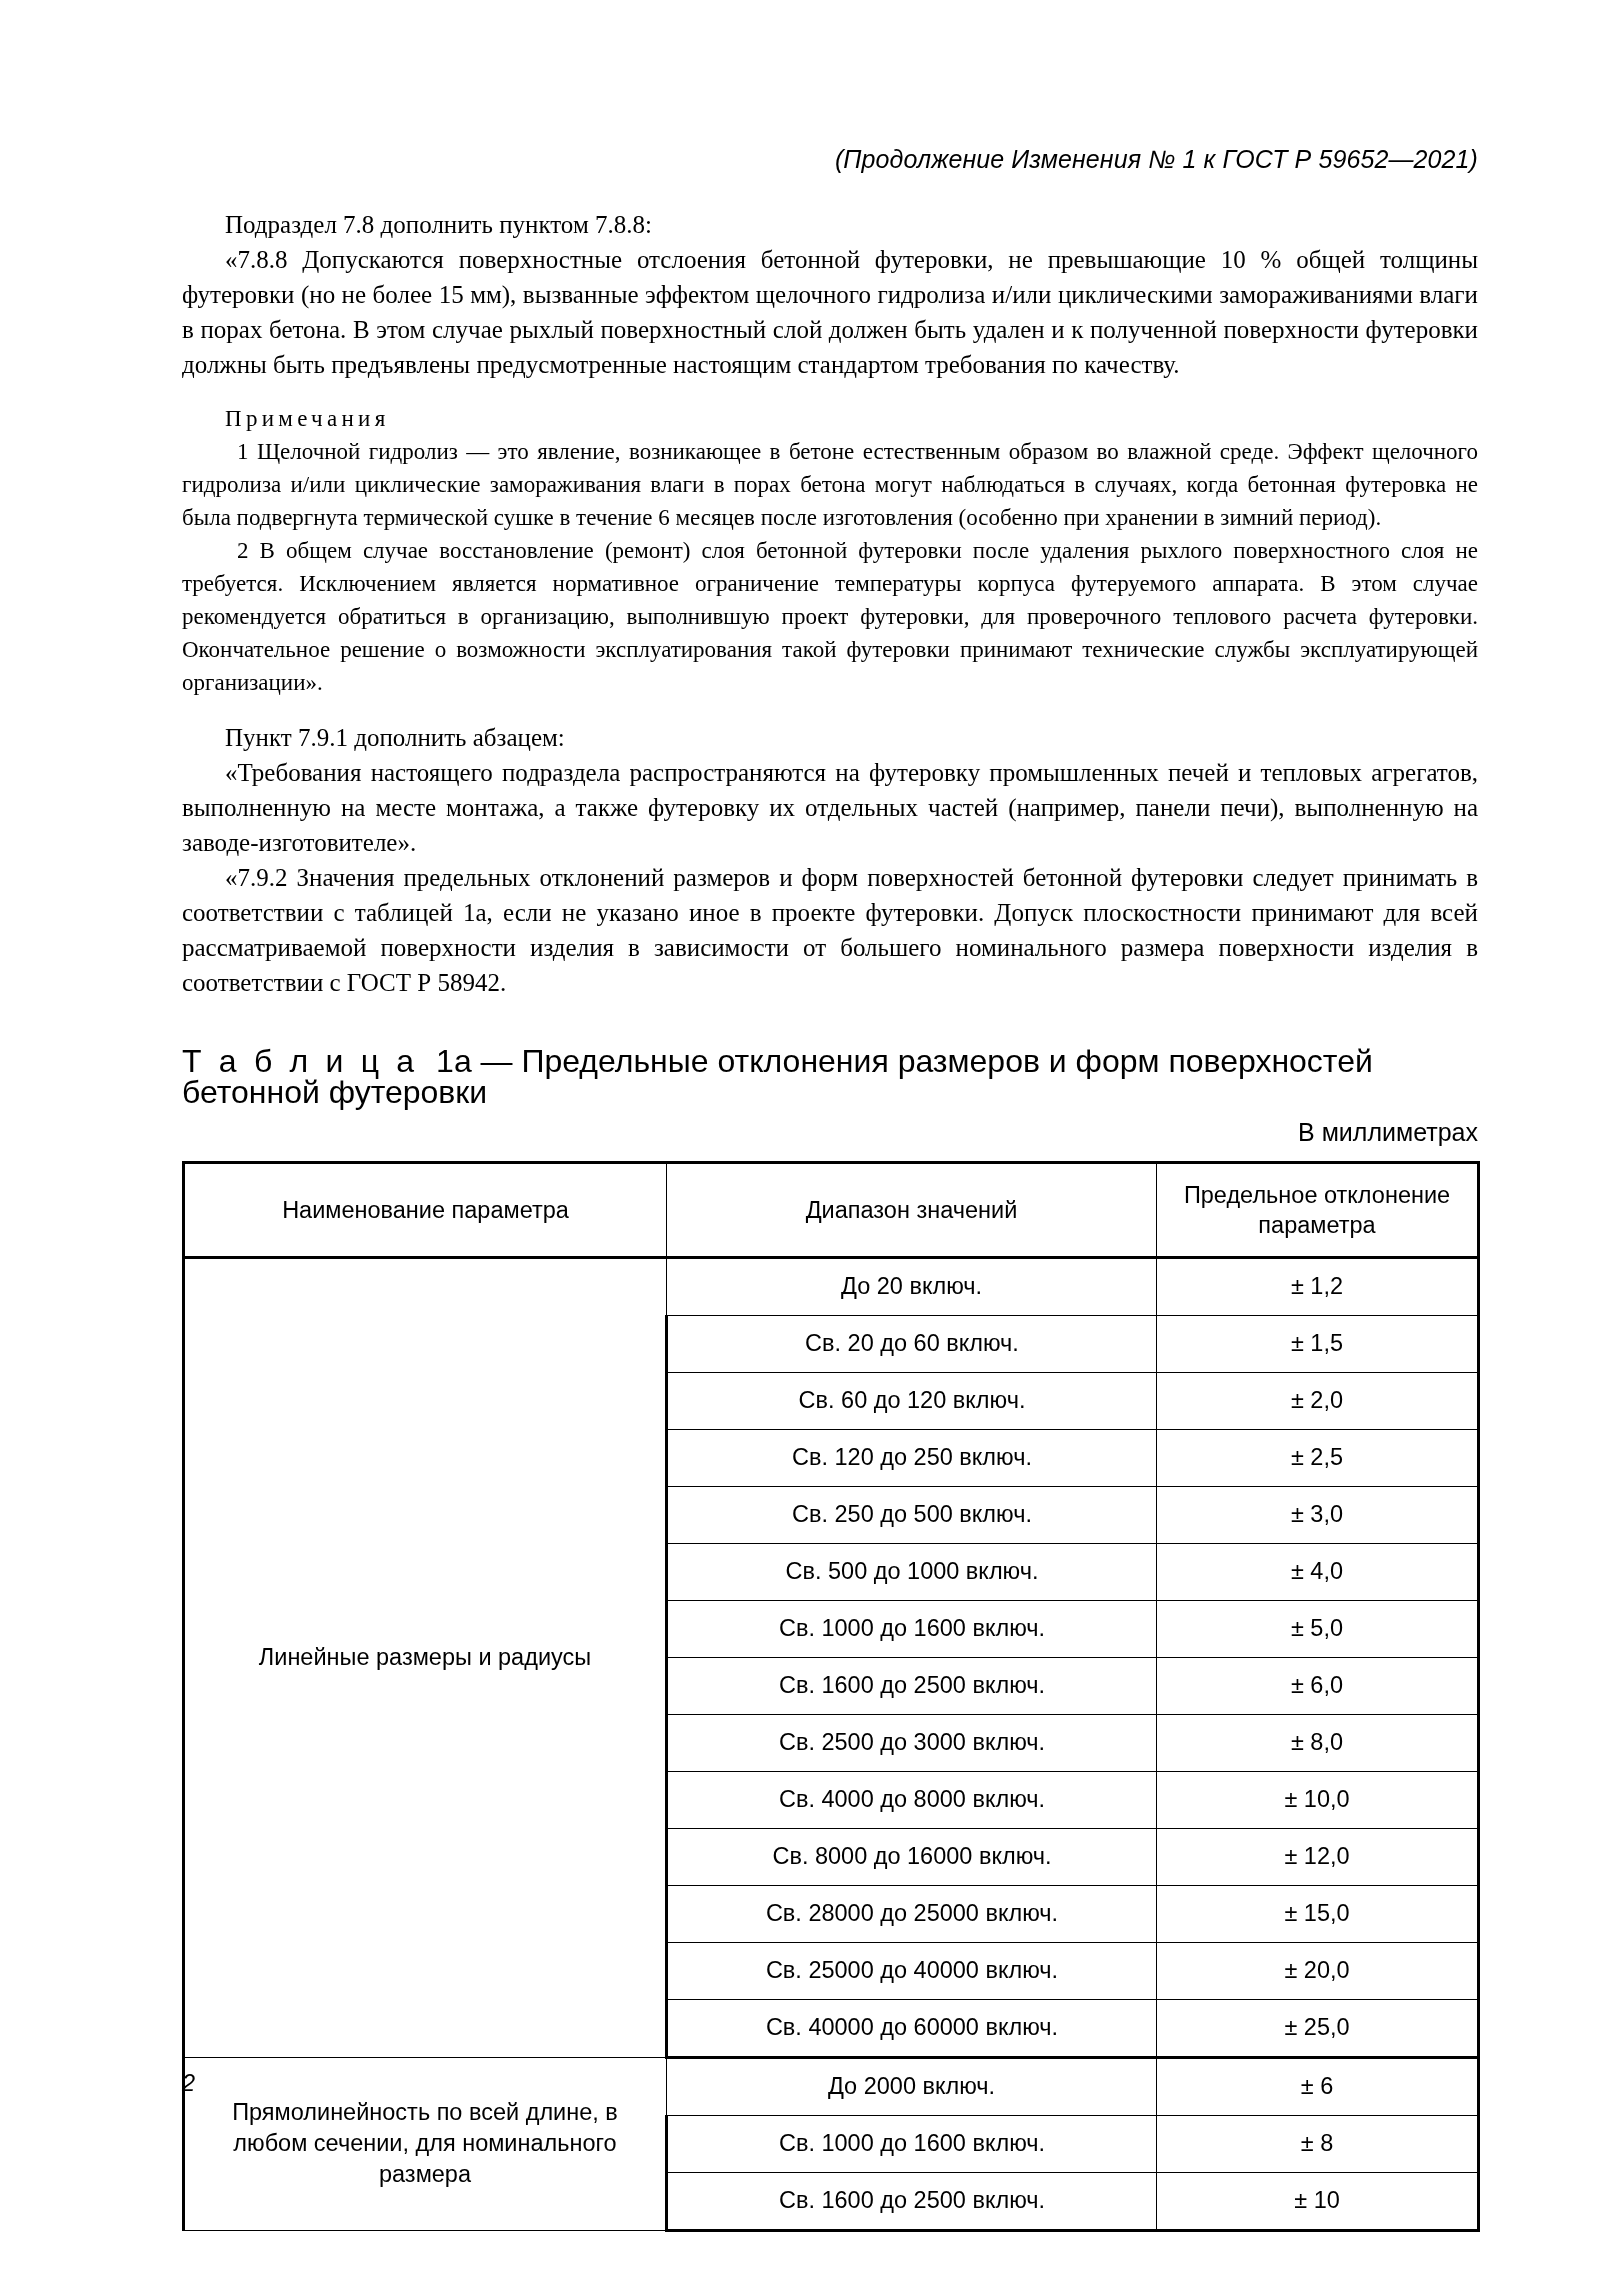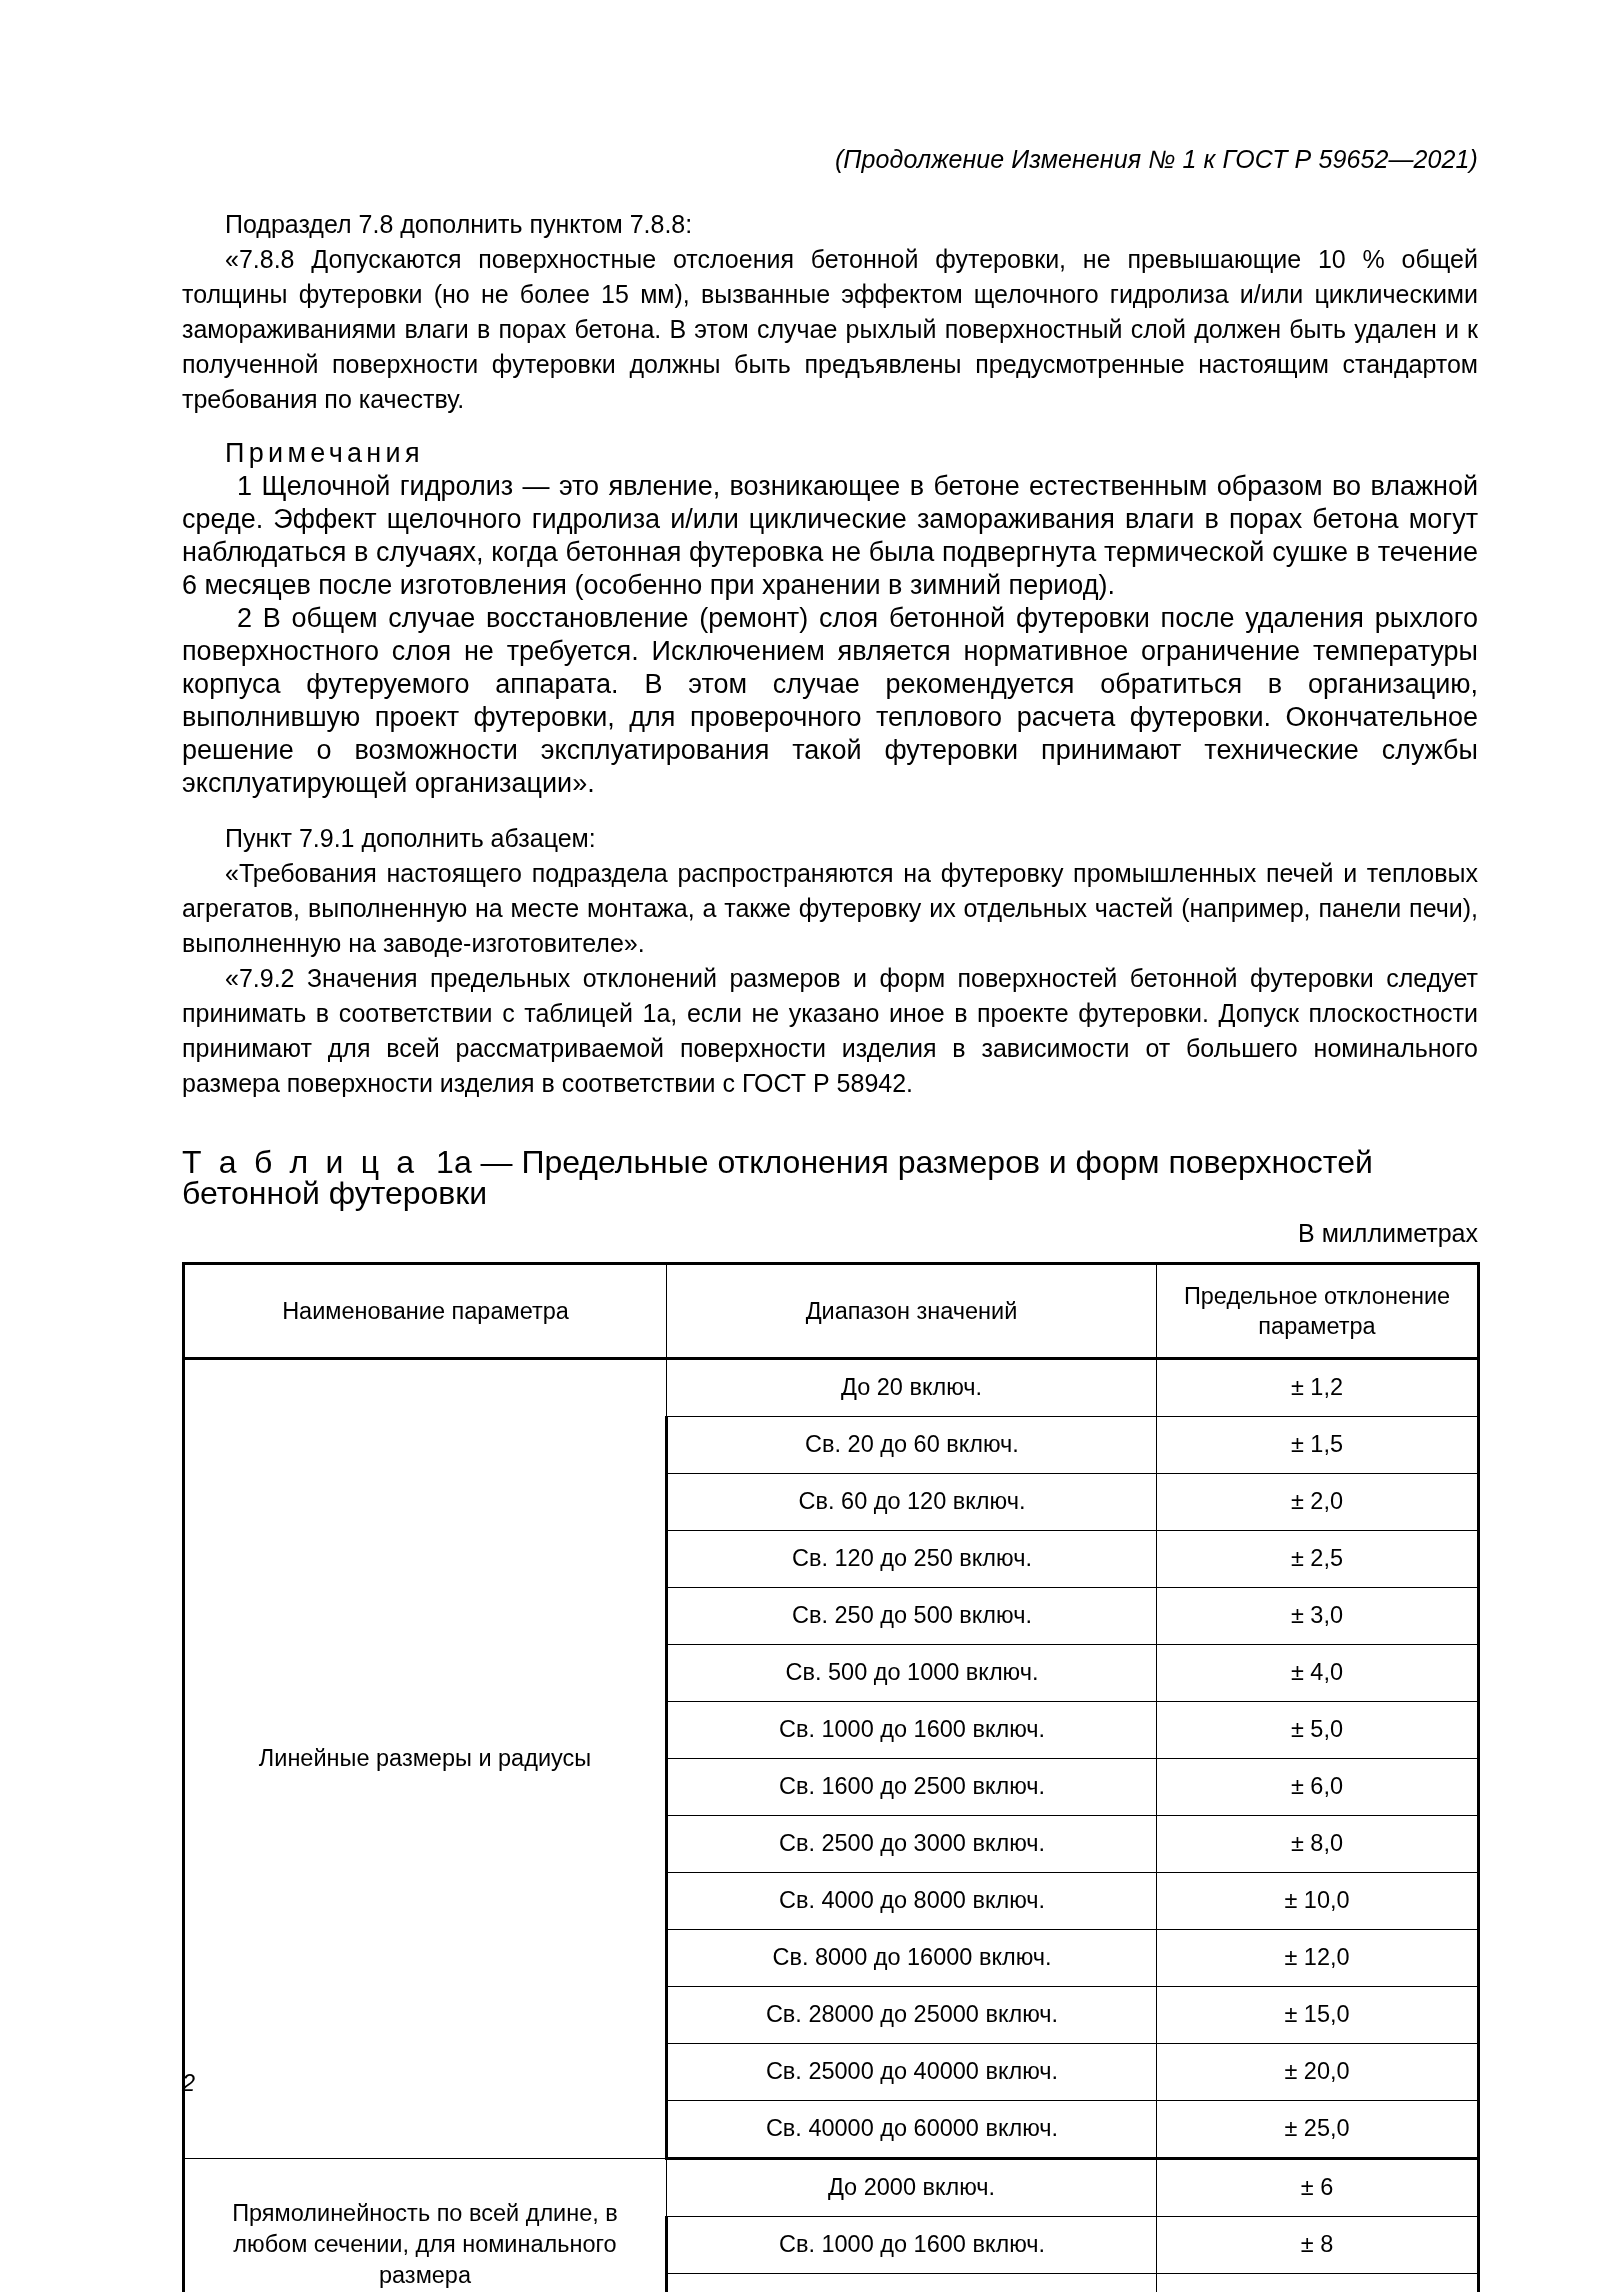--- a/index.html
+++ b/index.html
@@ -38,39 +38,40 @@
   }
 
   
   .body-block {
     margin-top: 33px;
     font-size: 25px;
     line-height: 35px;
     text-align: justify;
     text-justify: inter-word;
     hyphens: none;
+    font-family: Liberation Serif, serif;
   }
   p.para {
     margin: 0;
     text-indent: 43px;
     text-align: justify;
   }
   p.nojust {
     margin: 0;
     text-indent: 43px;
     text-align: left;
   }
   p.spaced-top {
     margin-top: 21.6px;
   }
 
   
   .notes {
     margin-top: 19.6px;
-    font-size: 27px;
+    font-size: 23px;
     line-height: 33px;
   }
   .notes-title {
     text-indent: 43px;
     letter-spacing: 4.3px;
     margin: 0;
   }
   .notes p.note {
     margin: 0;
     text-indent: 55px;

